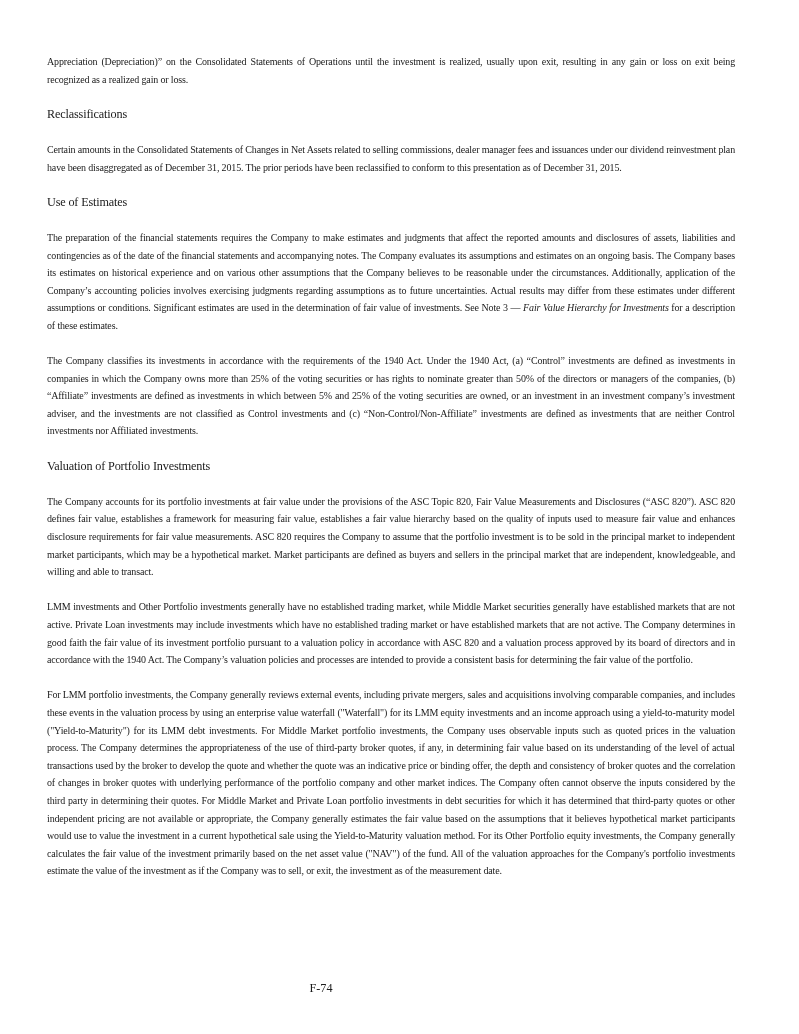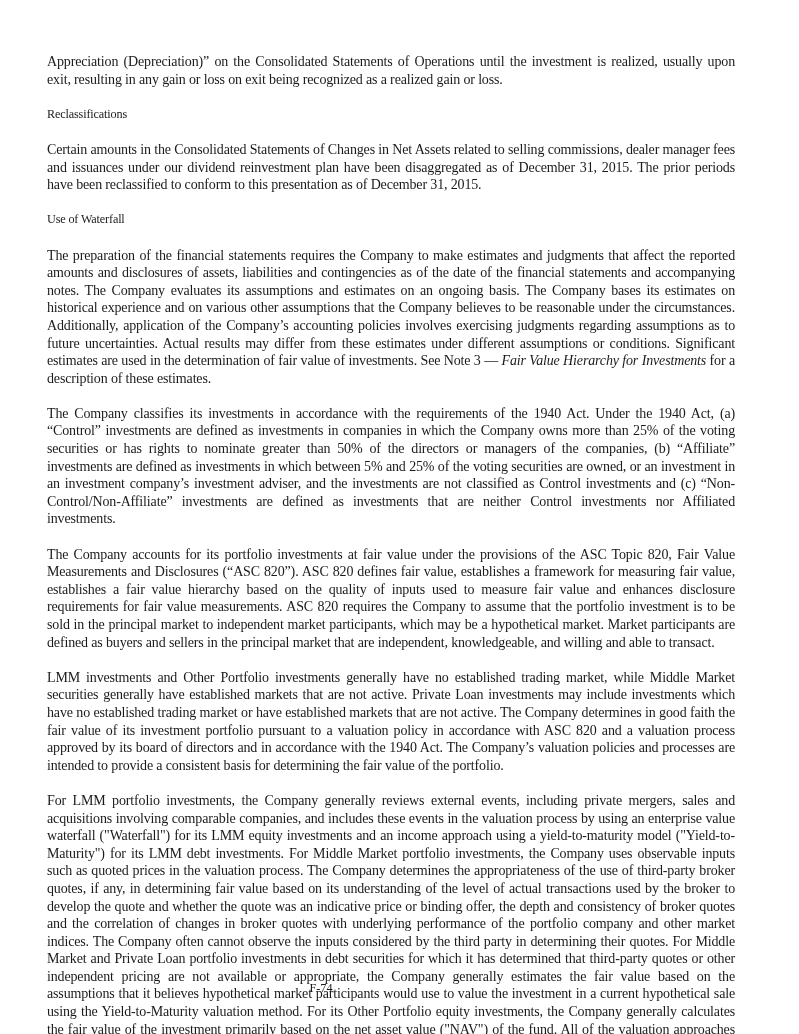--- a/index.html
+++ b/index.html
@@ -15,21 +15,21 @@
       font-family: "Liberation Serif", "DejaVu Serif", serif;
       color: #1a1a1a;
     }
     .page {
       position: absolute;
       left: 47px;
       top: 53px;
       width: 688px;
     }
     .para {
-      font-size: 14px;
+      font-size: 10px;
       line-height: 17.6px;
       text-align: justify;
       margin: 0 0 17.6px 0;
       letter-spacing: -0.15px;
       word-spacing: 0px;
     }
     .heading {
       font-size: 12.2px;
       line-height: 17.6px;
       margin: 0 0 17.6px 0;
@@ -55,29 +55,30 @@
 <div class="page">
 
   <p class="para">Appreciation (Depreciation)” on the Consolidated Statements of Operations until the investment is realized, usually upon exit, resulting in any gain or loss on exit being recognized as a realized gain or loss.</p>
 
   <section>
     <p class="heading">Reclassifications</p>
     <p class="para">Certain amounts in the Consolidated Statements of Changes in Net Assets related to selling commissions, dealer manager fees and issuances under our dividend reinvestment plan have been disaggregated as of December 31, 2015.  The prior periods have been reclassified to conform to this presentation as of December 31, 2015.</p>
   </section>
 
   <section>
-    <p class="heading">Use of Waterfall</p>
+    <p class="heading">Use of Estimates</p>
     <p class="para"><span>The preparation of the financial statements requires the Company to make estimates and judgments that affect the reported amounts and disclosures of assets, liabilities and contingencies as of the date of the financial statements and accompanying notes. The Company evaluates its assumptions and estimates on an ongoing basis. The Company bases its estimates on historical experience and on various other assumptions that the Company believes to be reasonable under the circumstances. Additionally, application of the Company’s accounting policies involves exercising judgments regarding assumptions as to future uncertainties. Actual results may differ from these estimates under different assumptions or conditions. Significant estimates are used in the determination of fair value of investments. See Note 3 — </span><span class="em">Fair Value Hierarchy for Investments</span><span> for a description of these estimates.</span></p>
   </section>
 
   <section>
     <p class="para">The Company classifies its investments in accordance with the requirements of the 1940 Act. Under the 1940 Act, (a) “Control” investments are defined as investments in companies in which the Company owns more than 25% of the voting securities or has rights to nominate greater than 50% of the directors or managers of the companies, (b) “Affiliate” investments are defined as investments in which between 5% and 25% of the voting securities are owned, or an investment in an investment company’s investment adviser, and the investments are not classified as Control investments and (c) “Non-Control/Non-Affiliate” investments are defined as investments that are neither Control investments nor Affiliated investments.</p>
   </section>
 
   <section>
+    <p class="heading">Valuation of Portfolio Investments</p>
     <p class="para">The Company accounts for its portfolio investments at fair value under the provisions of the ASC Topic 820, Fair Value Measurements and Disclosures (“ASC 820”). ASC 820 defines fair value, establishes a framework for measuring fair value, establishes a fair value hierarchy based on the quality of inputs used to measure fair value and enhances disclosure requirements for fair value measurements. ASC 820 requires the Company to assume that the portfolio investment is to be sold in the principal market to independent market participants, which may be a hypothetical market. Market participants are defined as buyers and sellers in the principal market that are independent, knowledgeable, and willing and able to transact.</p>
     <p class="para">LMM investments and Other Portfolio investments generally have no established trading market, while Middle Market securities generally have established markets that are not active. Private Loan investments may include investments which have no established trading market or have established markets that are not active. The Company determines in good faith the fair value of its investment portfolio pursuant to a valuation policy in accordance with ASC 820 and a valuation process approved by its board of directors and in accordance with the 1940 Act. The Company’s valuation policies and processes are intended to provide a consistent basis for determining the fair value of the portfolio.</p>
     <p class="para">For LMM portfolio investments, the Company generally reviews external events, including private mergers, sales and acquisitions involving comparable companies, and includes these events in the valuation process by using an enterprise value waterfall ("Waterfall") for its LMM equity investments and an income approach using a yield-to-maturity model ("Yield-to-Maturity") for its LMM debt investments. For Middle Market portfolio investments, the Company uses observable inputs such as quoted prices in the valuation process. The Company determines the appropriateness of the use of third-party broker quotes, if any, in determining fair value based on its understanding of the level of actual transactions used by the broker to develop the quote and whether the quote was an indicative price or binding offer, the depth and consistency of broker quotes and the correlation of changes in broker quotes with underlying performance of the portfolio company and other market indices. The Company often cannot observe the inputs considered by the third party in determining their quotes. For Middle Market and Private Loan portfolio investments in debt securities for which it has determined that third-party quotes or other independent pricing are not available or appropriate, the Company generally estimates the fair value based on the assumptions that it believes hypothetical market participants would use to value the investment in a current hypothetical sale using the Yield-to-Maturity valuation method. For its Other Portfolio equity investments, the Company generally calculates the fair value of the investment primarily based on the net asset value ("NAV") of the fund. All of the valuation approaches for the Company's portfolio investments estimate the value of the investment as if the Company was to sell, or exit, the investment as of the measurement date.</p>
   </section>
 
 </div>
 
 <div class="page-number">F-74</div>
 
 </body></html>

